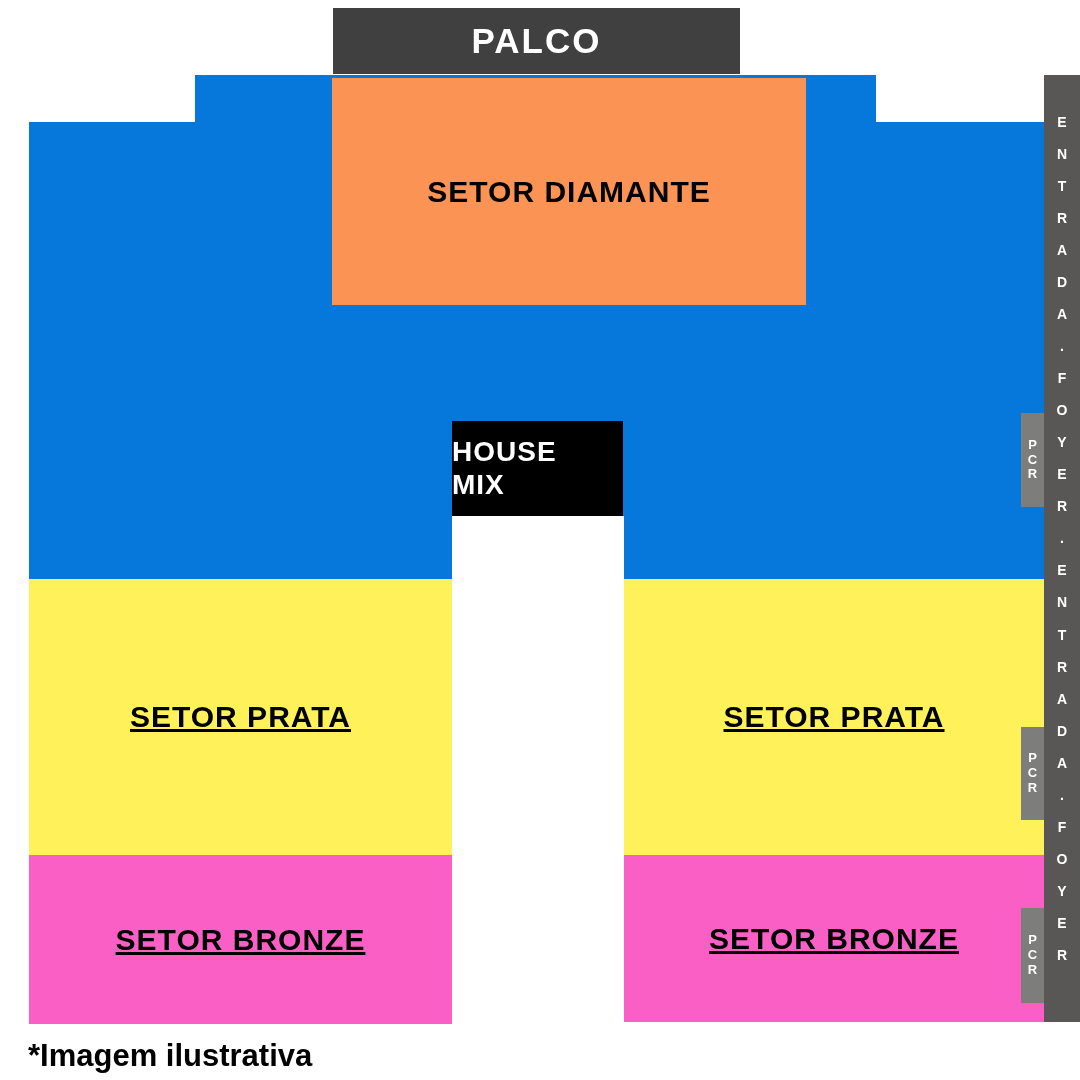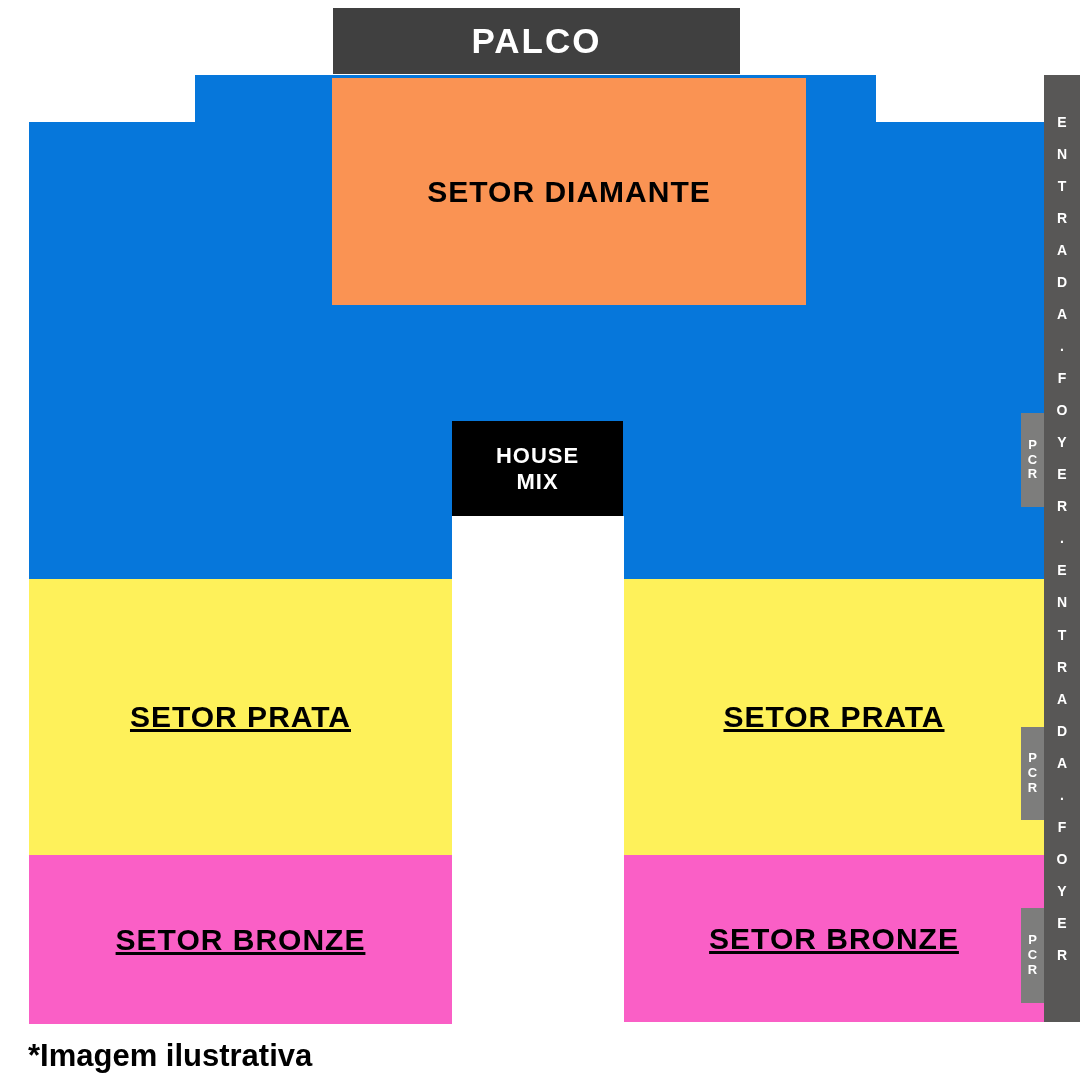--- a/index.html
+++ b/index.html
@@ -38,22 +38,22 @@
   
   #diamante {
     left: 301px; top: 78px; width: 474px; height: 227px;
     display: flex; align-items: center; justify-content: center;
     color: #000000; font-size: 30px; font-weight: 800; letter-spacing: 1px; margin-left: 31px;
   }
 
   
   #house-mix {
     left: 452px; top: 421px; width: 171px; height: 95px;
-    display: flex; flex-direction: column; align-items: center; justify-content: center;
-    color: #ffffff; font-size: 22px; font-weight: 800; letter-spacing: 1px; line-height: 1.15;
+    display: flex; flex-direction: column; justify-content: center;
+    color: #ffffff; font-size: 28px; font-weight: 800; letter-spacing: 1px; line-height: 1.15;
   }
 
   
   .sector-label {
     display: flex; align-items: center; justify-content: center;
     color: #000000; font-size: 30px; font-weight: 800; letter-spacing: 1px; text-decoration: underline;
   }
   #prata-left   { left: 29px;  top: 579px; width: 423px; height: 276px; }
   #prata-right  { left: 624px; top: 579px; width: 420px; height: 276px; }
   #bronze-left  { left: 29px;  top: 855px; width: 423px; height: 169px; }

